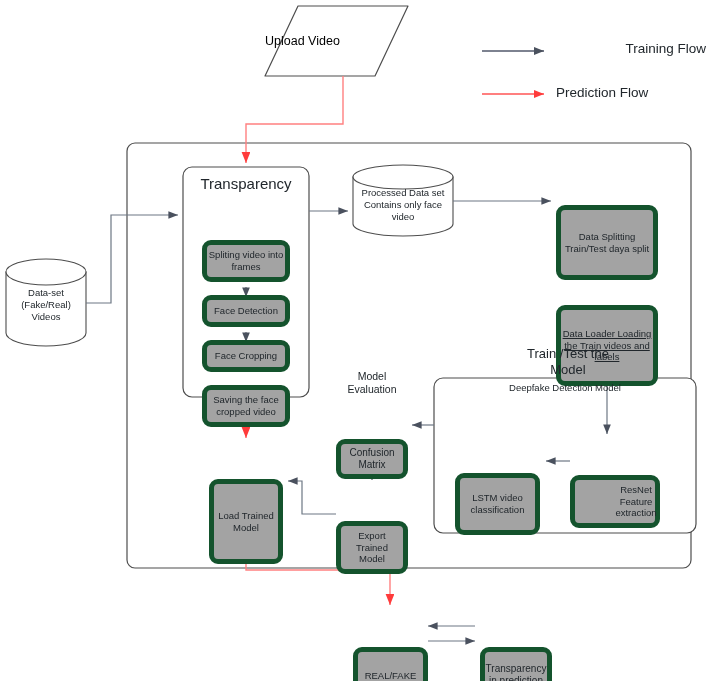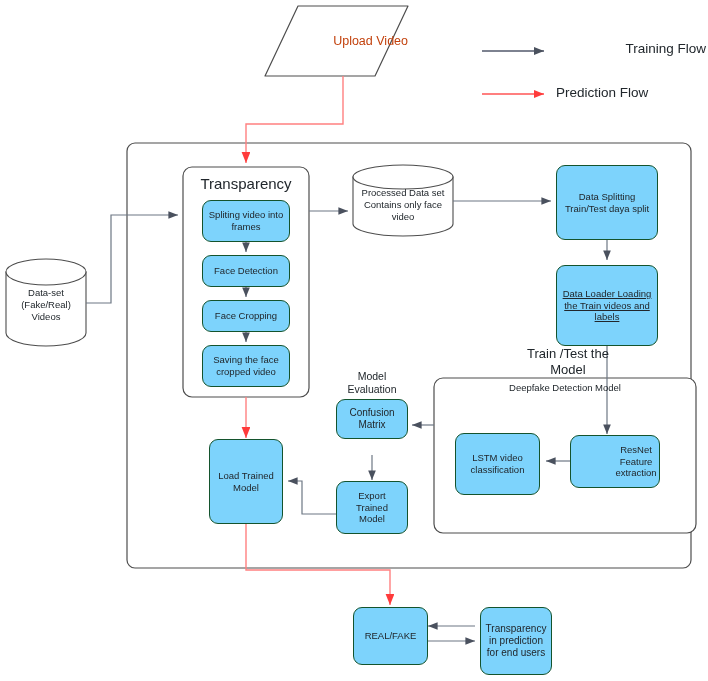--- a/index.html
+++ b/index.html
@@ -23,25 +23,26 @@
     height: 681px;
   }
   .node {
     position: absolute;
     box-sizing: border-box;
     display: flex;
     align-items: center;
     justify-content: center;
     text-align: center;
     color: #21272c;
-    background: #7dd3fc;
-    border: 1px solid #14532d;
+    background: #a3a3a3;
+    border: 5px solid #14532d;
     line-height: 1.22;
     white-space: pre-line;
     z-index: 3;
+    margin-top: 40px;
   }
   .rounded { border-radius: 9px; }
   .freetext {
     position: absolute;
     color: #21272c;
     text-align: center;
     white-space: pre-line;
     line-height: 1.22;
     z-index: 4;
   }
@@ -61,22 +62,22 @@
     text-align: center;
     color: #21272c;
     white-space: pre-line;
     line-height: 1.25;
     z-index: 3;
   }
   .para-text {
     position: absolute;
     display: flex;
     align-items: center;
-    justify-content: flex-end;
-    color: #c2410c;
+    justify-content: flex-start;
+    color: #000000;
     z-index: 3;
   }
 </style>
 </head>
 <body>
 
 <div id="canvas">
 
   <svg id="svg-layer" viewBox="0 0 708 681">
     <defs>

